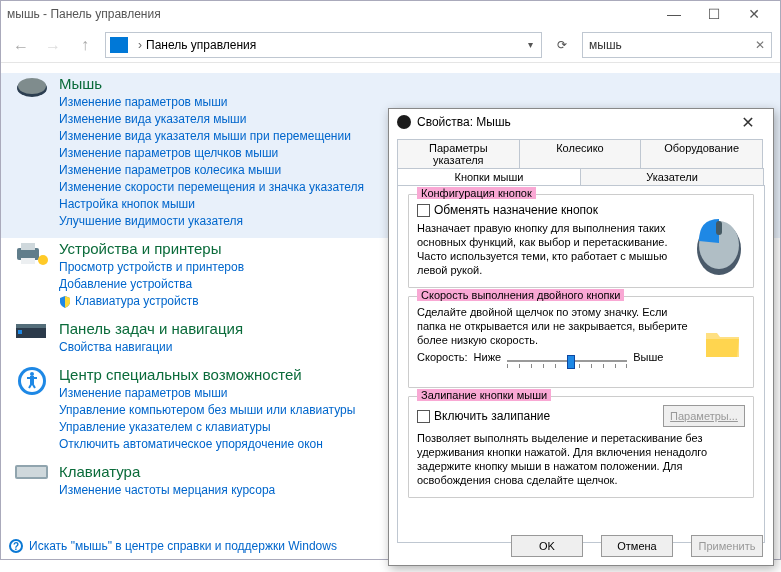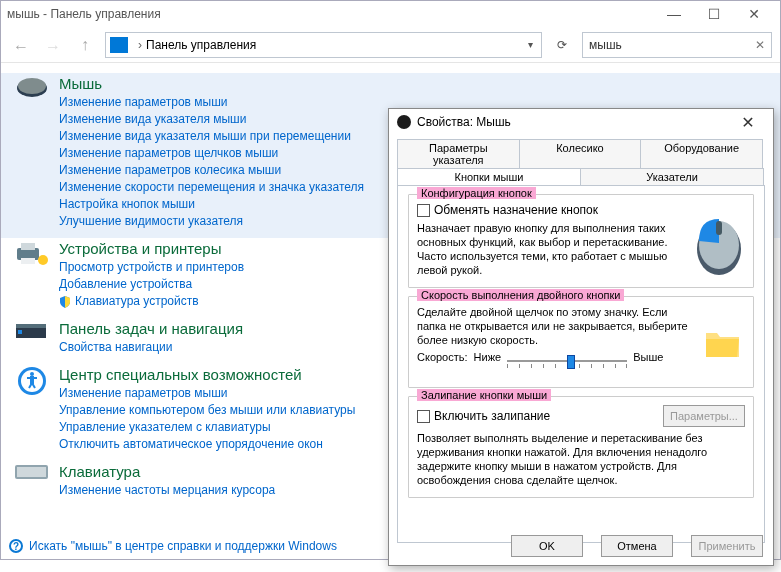--- a/index.html
+++ b/index.html
@@ -258,23 +258,23 @@
       </div>
     </div>
 
     <div class="group">
       <div class="group-title">Залипание кнопки мыши</div>
       <div class="chk-row" style="justify-content:space-between;">
         <div style="display:flex;align-items:center;gap:4px;">
           <div class="chk"></div>
           <span>Включить залипание</span>
         </div>
-        <div class="btn disabled" style="min-width:82px;">Параметры...</div>
-      </div>
-      <p>Позволяет выполнять выделение и перетаскивание без удерживания кнопки нажатой. Для включения ненадолго задержите кнопку мыши в нажатом устройств. Для освобождения снова сделайте щелчок.</p>
+        <div class="btn disabled" style="min-width:82px;text-decoration:underline;">Параметры...</div>
+      </div>
+      <p>Позволяет выполнять выделение и перетаскивание без удерживания кнопки нажатой. Для включения ненадолго задержите кнопку мыши в нажатом положении. Для освобождения снова сделайте щелчок.</p>
     </div>
 
   </div>
 
   <div class="dlg-buttons">
     <div class="btn">OK</div>
     <div class="btn">Отмена</div>
     <div class="btn disabled">Применить</div>
   </div>
 </div>

